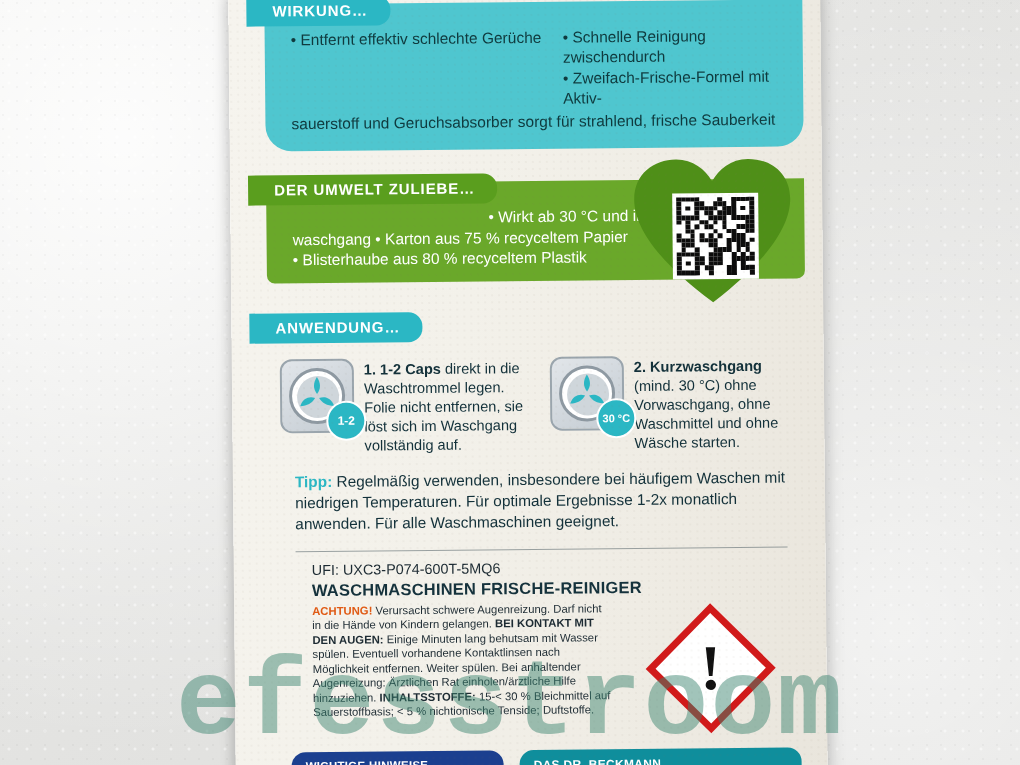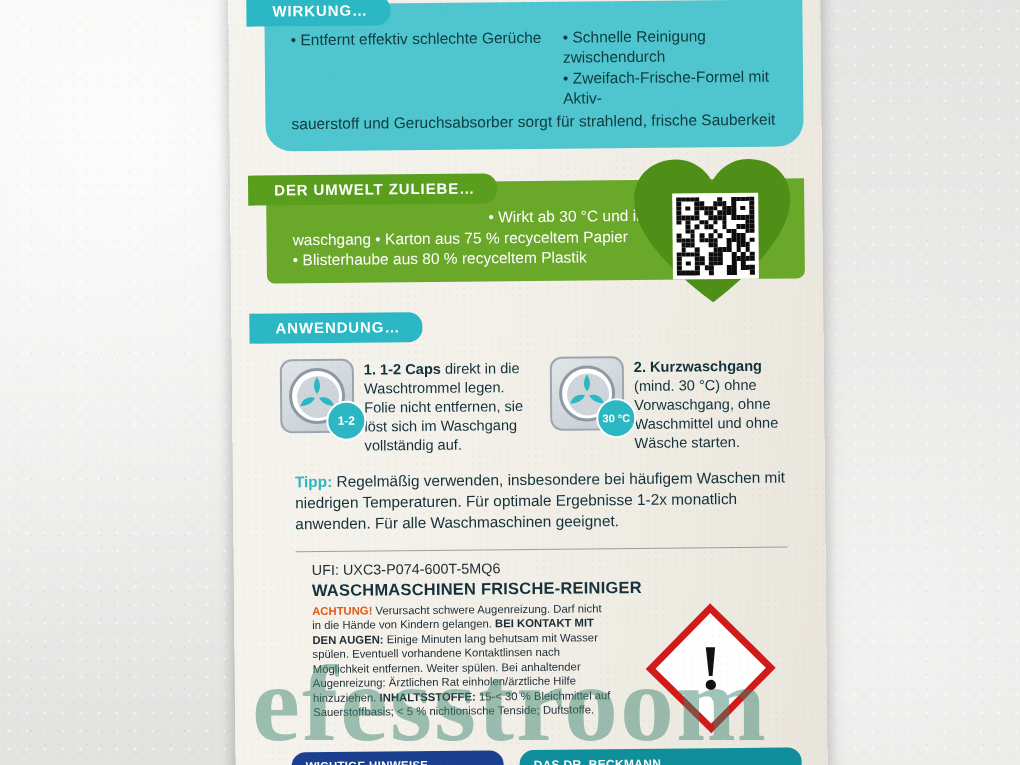--- a/index.html
+++ b/index.html
@@ -234,21 +234,21 @@
     padding: 8px 14px 10px 14px;
   }
   .box-teal h4 { margin: 0 0 4px 0; font-size: 12px; font-weight: bold; letter-spacing: .3px; }
 
   
   .watermark {
     position: absolute;
     left: 0; right: 0;
     top: 650px;
     text-align: center;
-    font-family: Liberation Serif, serif;
+    font-family: Liberation Mono, monospace;
     font-size: 108px;
     font-weight: bold;
     letter-spacing: 2px;
     color: rgba(58,132,110,.48);
     pointer-events: none;
     user-select: none;
     z-index: 50;
     line-height: 1;
   }
 </style>

